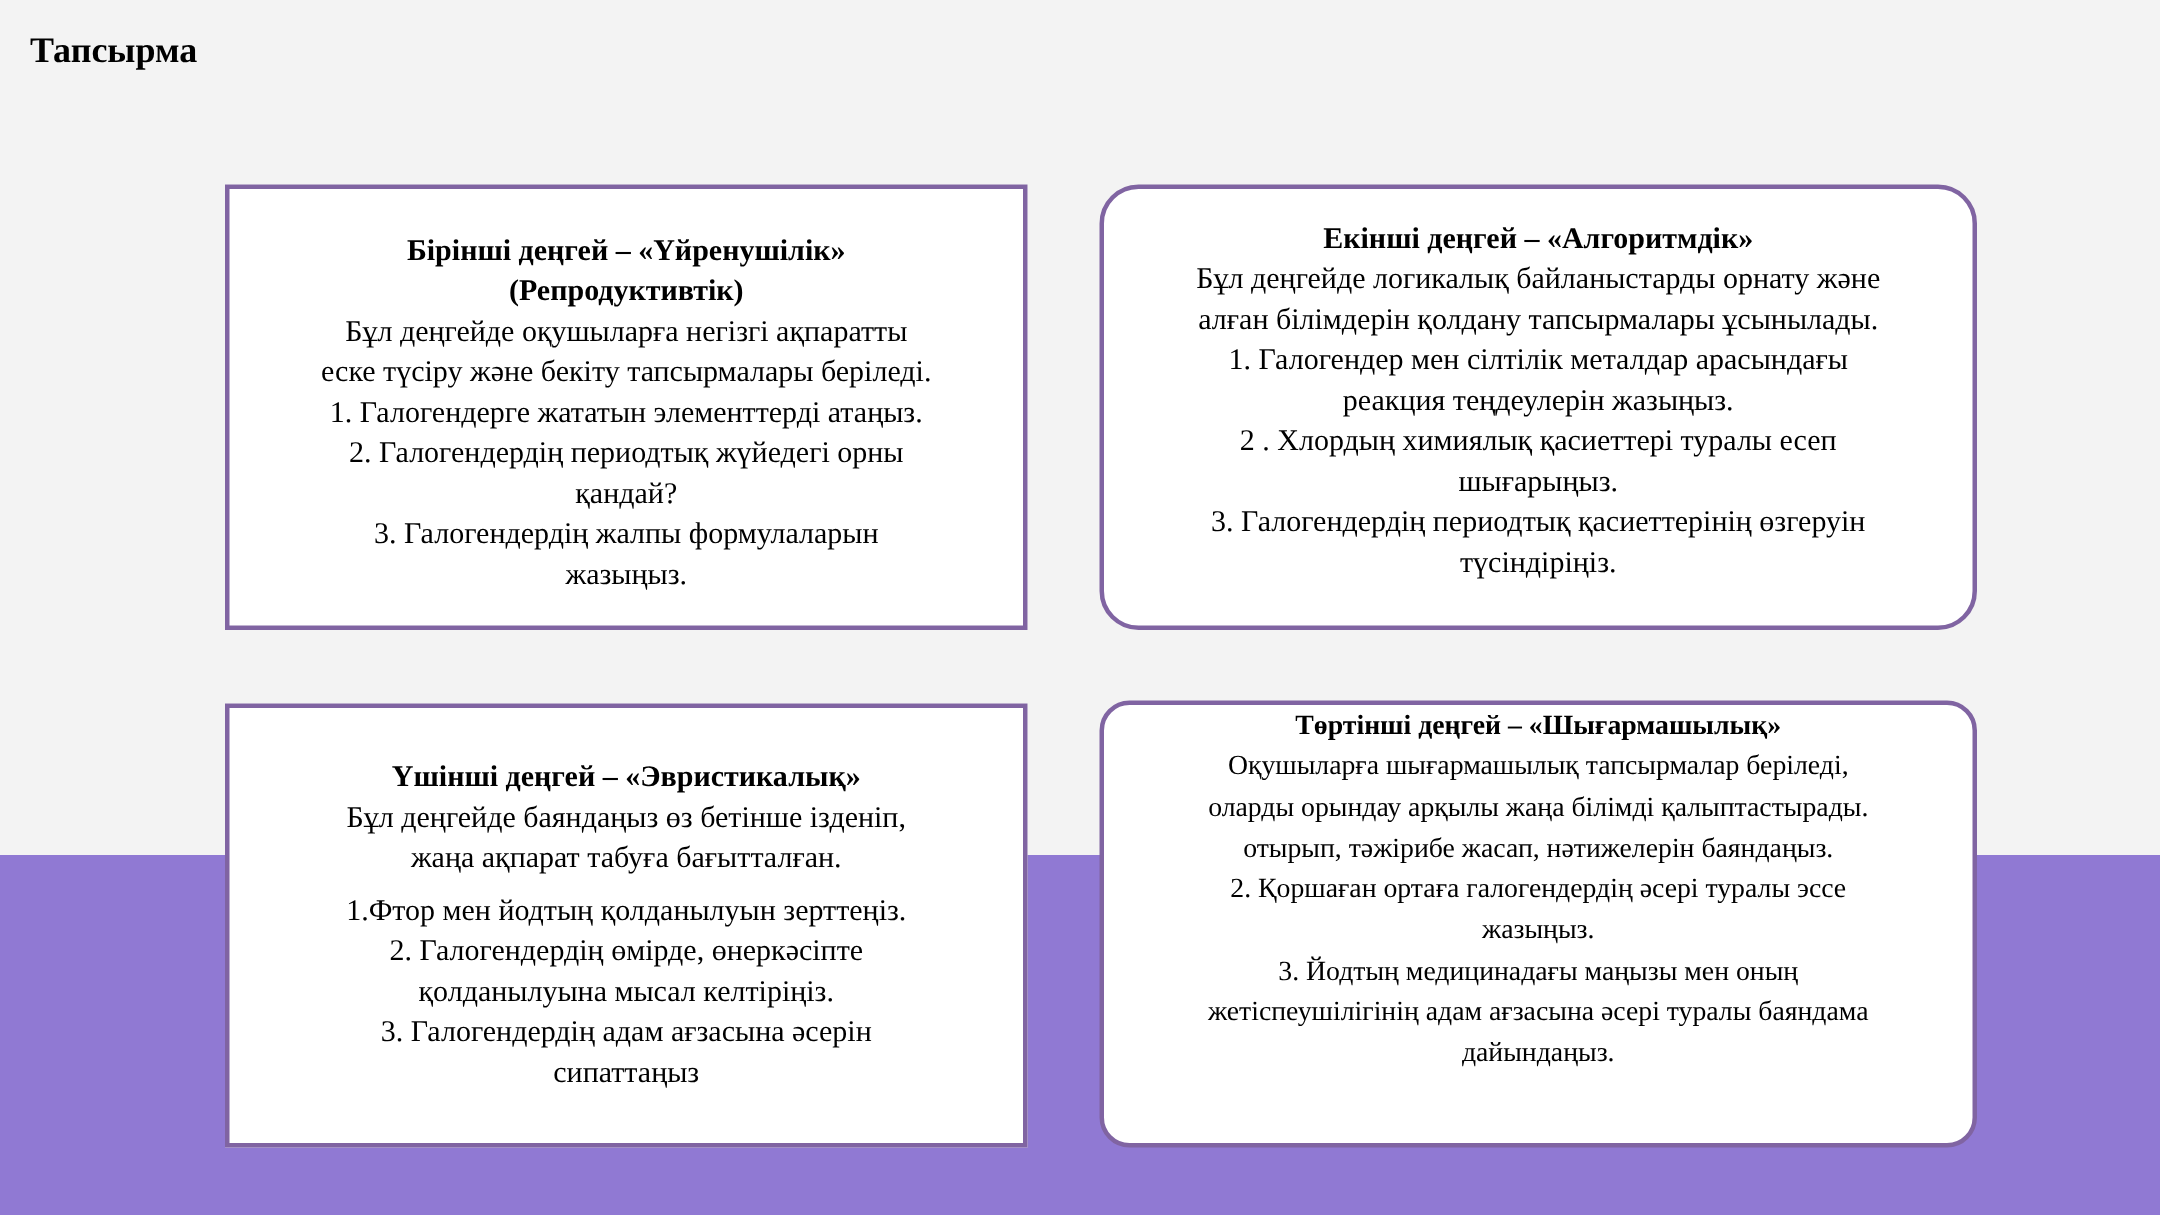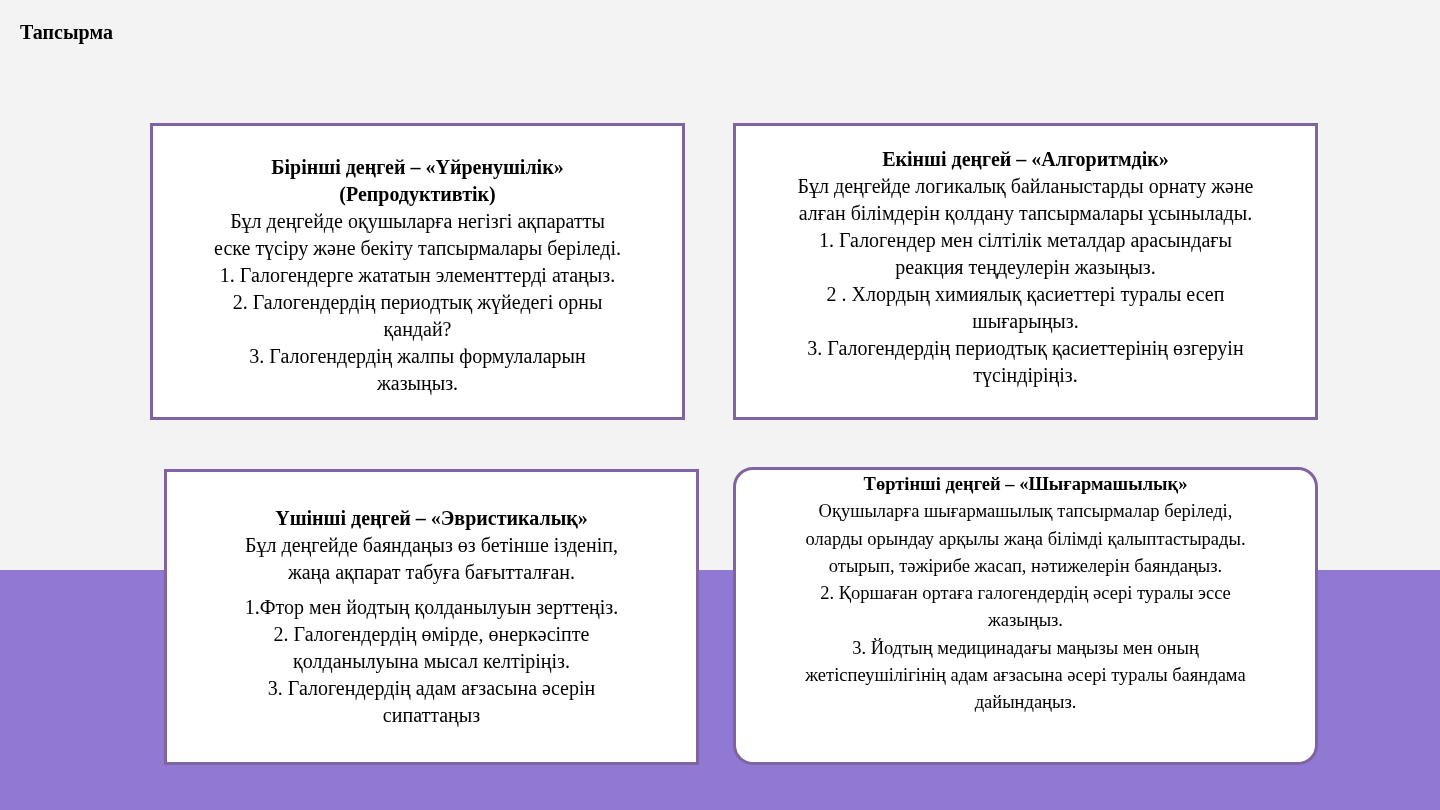--- a/index.html
+++ b/index.html
@@ -8,36 +8,36 @@
       background: #f3f3f3;
       font-family: "Liberation Serif", "DejaVu Serif", serif;
       color: #000;
     }
     .band {
       position: absolute; left: 0; top: 570px; width: 1440px; height: 240px;
       background: #9079d3;
     }
     .slide-title {
       position: absolute; left: 20px; top: 21px;
-      font-size: 20px; font-weight: bold;
+      font-size: 24px; font-weight: bold;
     }
     .card {
       position: absolute; box-sizing: border-box;
       background: #ffffff;
       border: 3px solid #8064a2;
       display: flex; flex-direction: column; justify-content: center;
       text-align: center;
       padding: 0 8px;
       margin-top: 23px;
     }
     .card p { margin: 0; }
     .card .heading { font-weight: bold; }
     .c1 { left: 150px; top: 100px; width: 535px; height: 297px; font-size: 20px; line-height: 27px; padding-top: 8px; }
-    .c2 { left: 733px; top: 100px; width: 585px; height: 297px; font-size: 20px; line-height: 27px; justify-content: flex-start; padding-top: 20px; }
-    .c3 { left: 164px; top: 446px; width: 535px; height: 296px; font-size: 20px; line-height: 27px; }
+    .c2 { left: 733px; top: 100px; width: 585px; height: 297px; font-size: 20px; line-height: 27px; justify-content: flex-start; padding-top: 20px; border-radius: 26px; }
+    .c3 { left: 150px; top: 446px; width: 535px; height: 296px; font-size: 20px; line-height: 27px; }
     .c4 { left: 733px; top: 444px; width: 585px; height: 298px; font-size: 18.5px; line-height: 27.3px; justify-content: flex-start; padding-top: 1px; border-radius: 20px; }
     .c3 .gap { height: 8px; }
   </style>
 </head>
 <body>
 
 <div class="band"></div>
 
 <div class="slide-title">Тапсырма</div>
 

